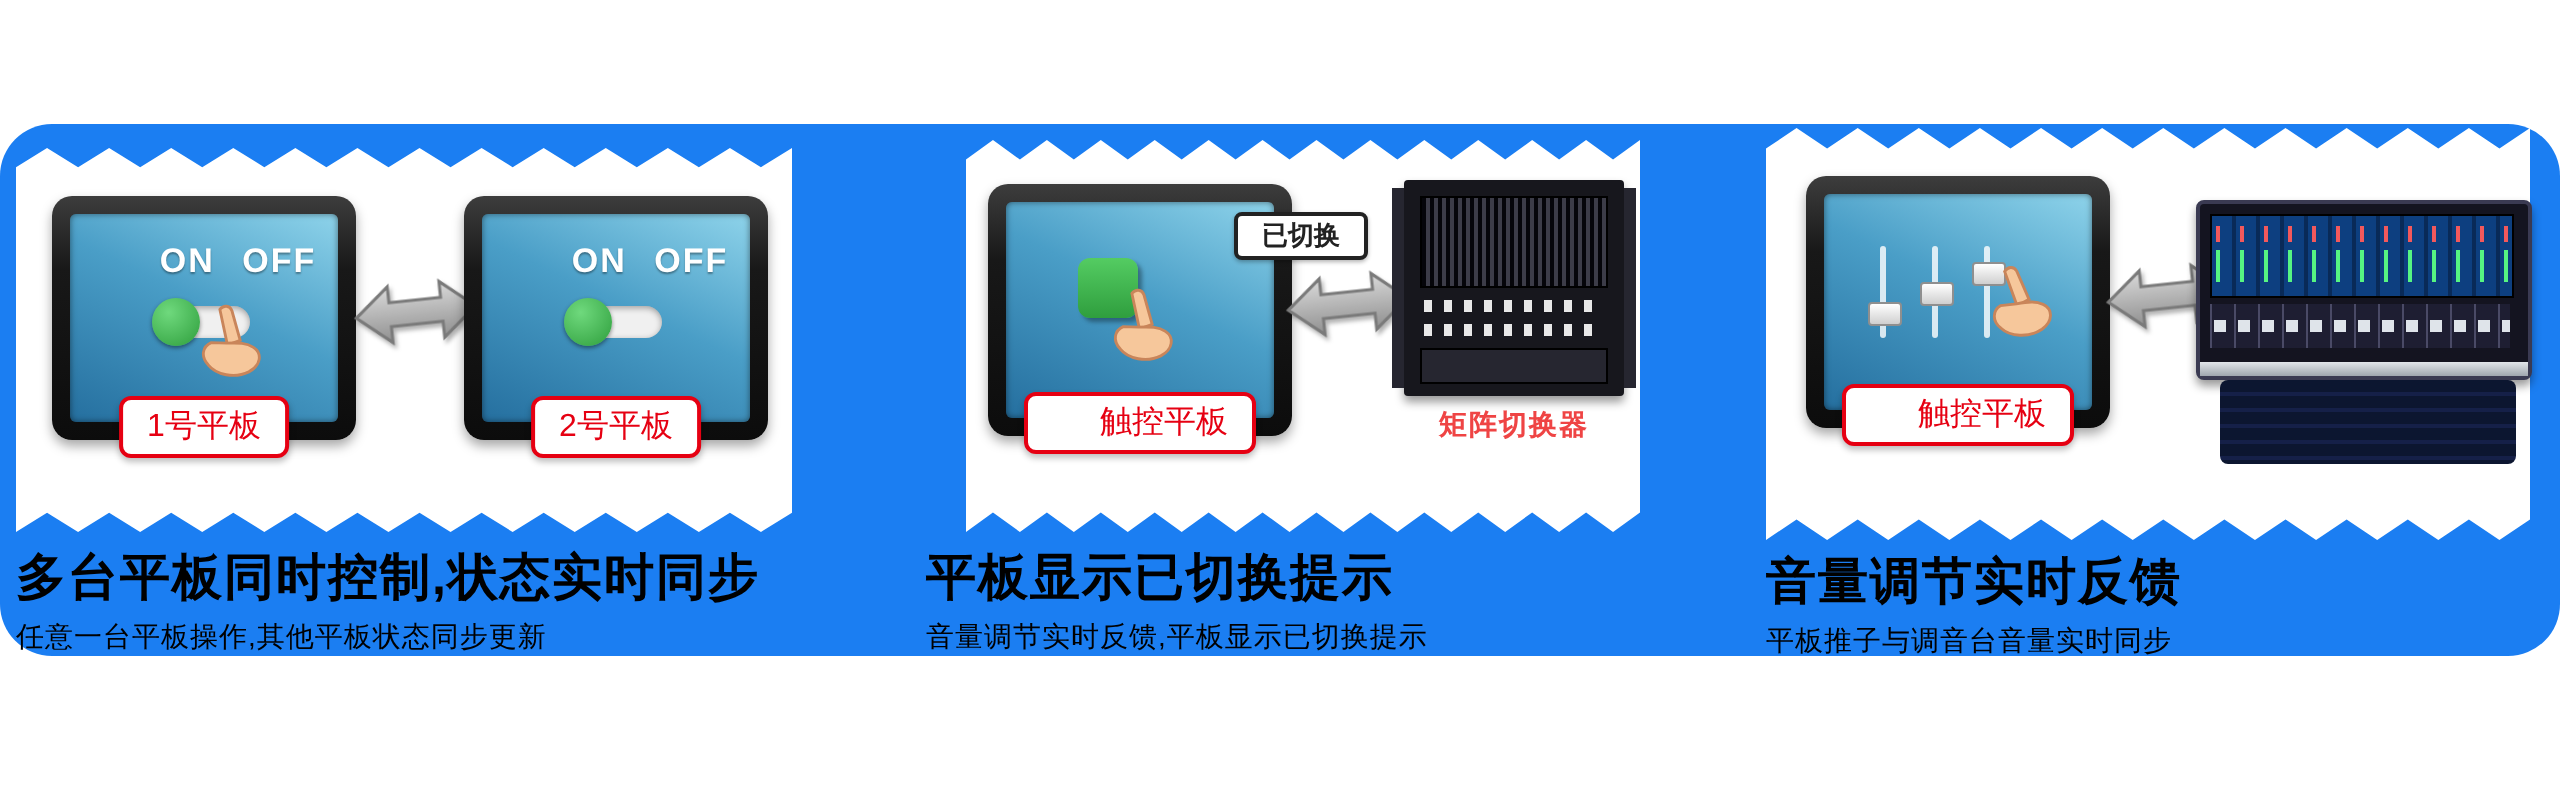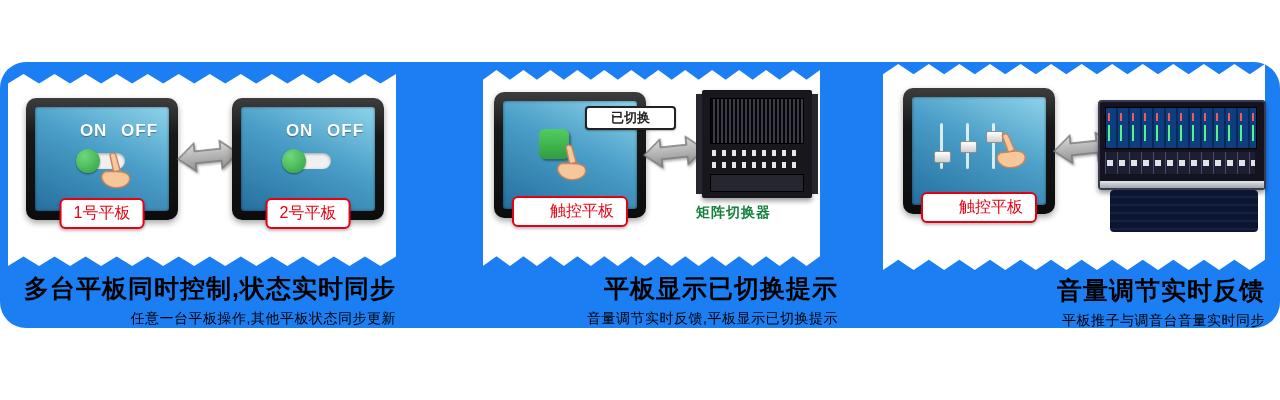--- a/index.html
+++ b/index.html
@@ -55,22 +55,23 @@
     box-shadow:0 1px 2px rgba(0,0,0,.45);
   }
   .hand{position:absolute;width:46px;height:46px;transform:rotate(-12deg);}
   .green-btn{
     position:absolute;left:36px;top:28px;width:30px;height:30px;border-radius:6px;
     background:linear-gradient(180deg,#54cc62,#2f9e3e);
     box-shadow:2px 2px 2px rgba(0,0,0,.35);
   }
   .bubble{
     position:absolute;background:#ffffff;border:2px solid #222222;border-radius:4px;
-    color:#222222;font-size:13px;font-weight:bold;padding:1px 24px;white-space:nowrap;
+    color:#222222;font-size:13px;font-weight:bold;padding:1px 12px;white-space:nowrap;
     box-shadow:0 1px 2px rgba(0,0,0,.3);
+    margin-left:32px;
   }
   
   .slider-track{
     position:absolute;width:3px;height:46px;top:26px;border-radius:2px;
     background:rgba(255,255,255,.8);
   }
   .slider-knob{
     position:absolute;left:-6px;width:15px;height:10px;border-radius:2px;
     background:linear-gradient(#ffffff,#cfcfcf);border:1px solid #8f8f8f;
   }
@@ -105,21 +106,21 @@
     position:absolute;left:10px;right:10px;height:6px;
     background:repeating-linear-gradient(90deg,#e8e8e8 0 4px,transparent 4px 10px);
   }
   .rack-row.r1{top:60px;}
   .rack-row.r2{top:72px;}
   .rack-bottom{
     position:absolute;left:8px;right:8px;bottom:6px;height:16px;
     background:#262630;border:1px solid #000;
   }
   .device-label{
-    position:absolute;text-align:left;color:#15803d;
+    position:absolute;text-align:center;color:#ef4444;
     font-size:14px;font-weight:bold;letter-spacing:1px;
   }
   
   .mixer{
     position:absolute;left:1098px;top:100px;width:164px;height:86px;
     background:#141420;border:2px solid #3a3a52;border-radius:4px;
     box-shadow:0 3px 5px rgba(0,0,0,.4);
   }
   .mixer-screen{
     position:absolute;left:5px;top:5px;width:150px;height:40px;border:1px solid #000;
@@ -137,21 +138,21 @@
   }
   .mixer-sill{
     position:absolute;left:0;bottom:0;width:100%;height:7px;
     background:linear-gradient(#e2e6ea,#9fa6ae);
   }
   .mixer-base{
     position:absolute;left:1110px;top:190px;width:148px;height:42px;border-radius:4px;
     background:repeating-linear-gradient(180deg,#0c1630 0 6px,#152048 6px 8px);
   }
   
-  .caption{position:absolute;text-align:right;color:#000000;}
+  .caption{position:absolute;text-align:left;color:#000000;}
   .caption-title{font-size:25px;font-weight:bold;letter-spacing:1px;}
   .caption-sub{font-size:14px;font-weight:normal;margin-top:5px;letter-spacing:.5px;}
   #caption1{left:8px;top:272px;width:388px;}
   #caption2{left:463px;top:272px;width:375px;}
   #caption3{left:883px;top:274px;width:382px;}
 </style>
 </head>
 <body>
 
 <svg width="0" height="0" style="position:absolute">

